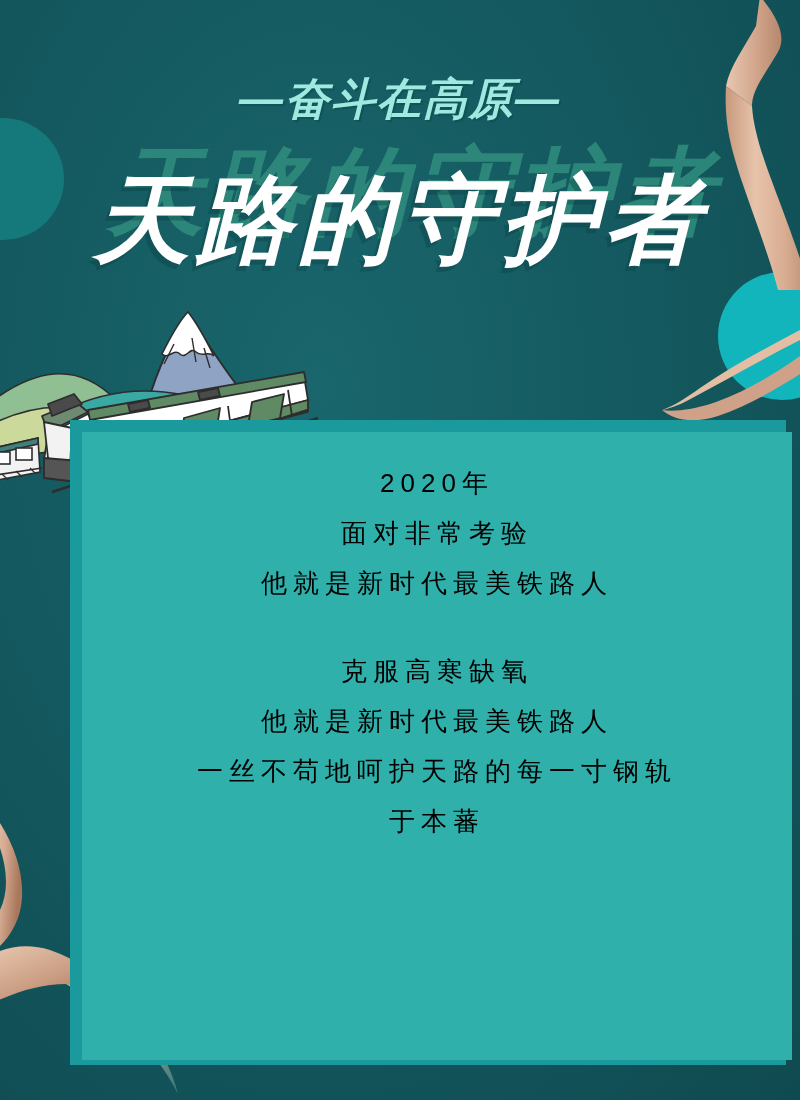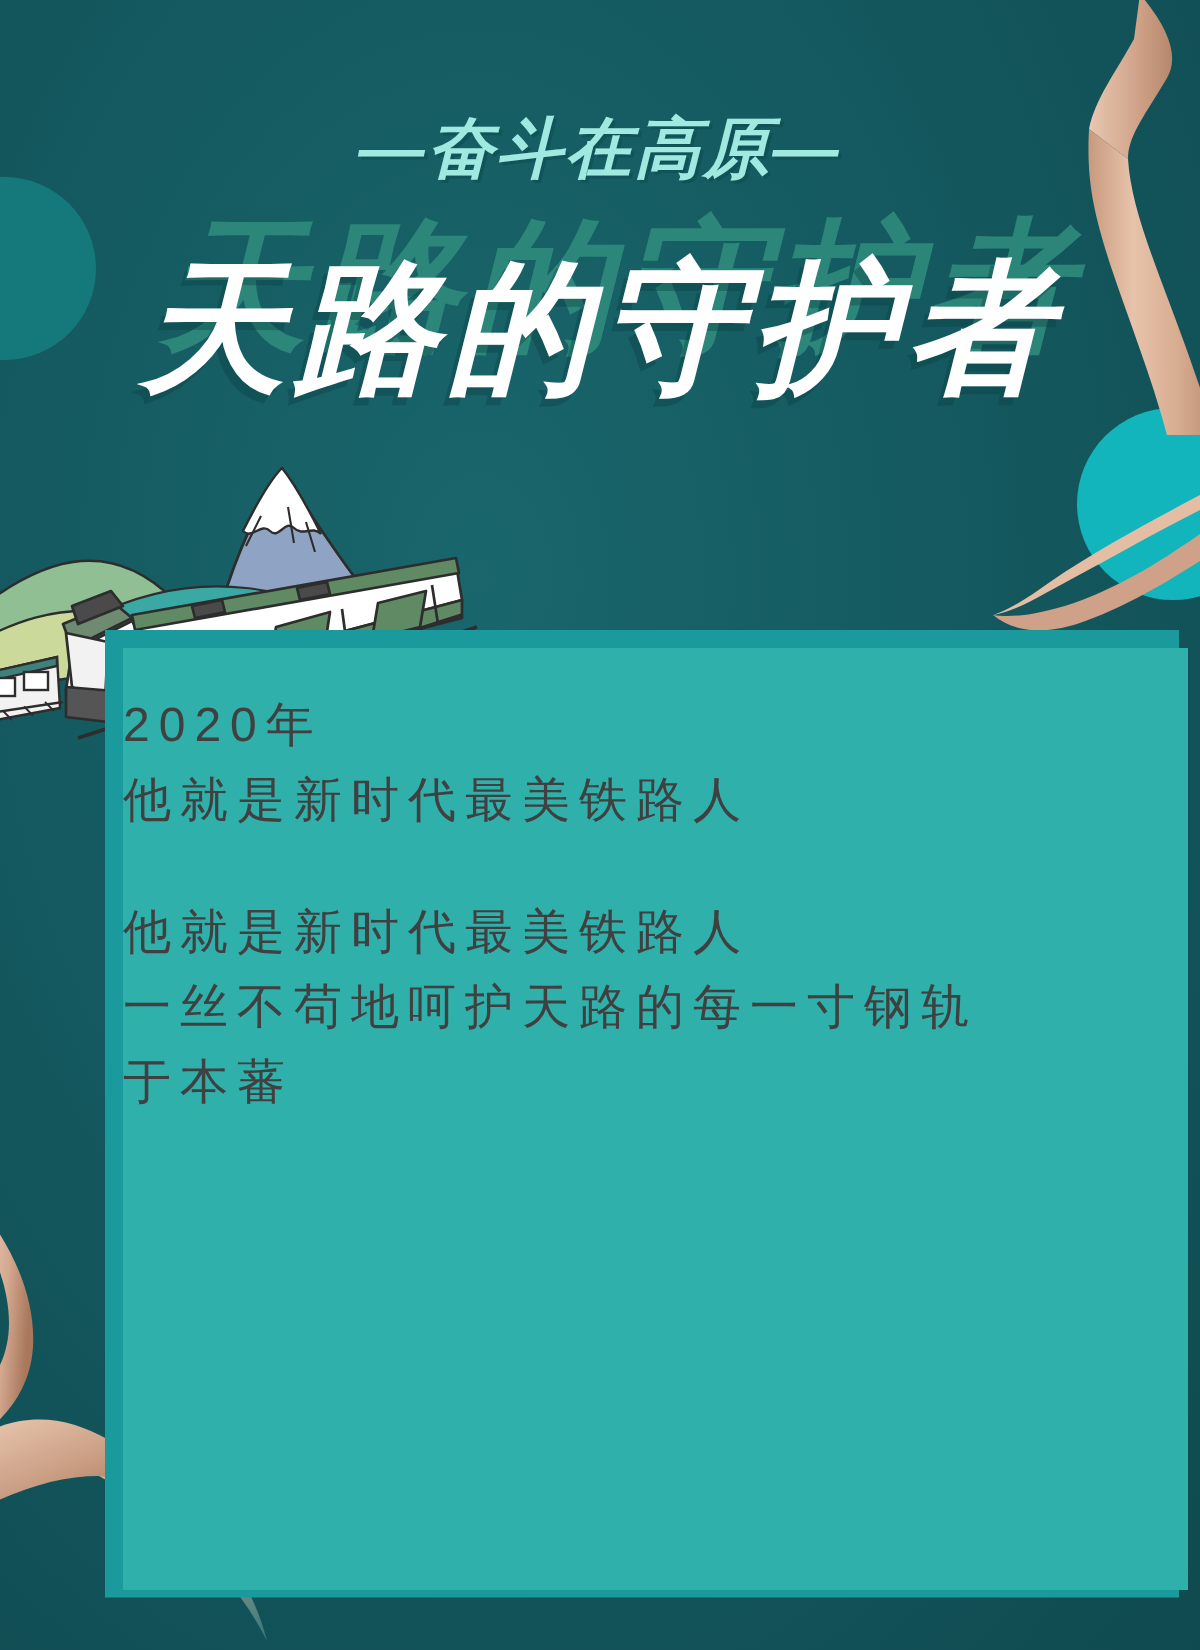--- a/index.html
+++ b/index.html
@@ -137,22 +137,23 @@
     height: 628px;
     background: #2fb0ab;
     padding: 18px 0 0 0;
     box-sizing: border-box;
   }
   .panel-lines {
     position: absolute;
     left: 0;
     right: 0;
     top: 26px;
-    color: #404040;
-    font-size: 32px;
+    text-align: center;
+    color: #000000;
+    font-size: 26px;
     line-height: 50px;
     letter-spacing: 6px;
     font-weight: 400;
   }
   .panel-lines .ln { display: block; white-space: nowrap; }
   .panel-lines .gap { display: block; height: 38px; }
 </style>
 </head>
 <body>
 
@@ -260,21 +261,23 @@
 
     <g stroke="#2d2d2d" stroke-width="1.2">
       <path d="M0 184 L6 190 M14 182 L20 188 M28 179 L34 185 M42 176 L48 182"></path>
     </g>
   </svg>
 
   <div class="panel-frame"></div>
   <div class="panel">
     <div class="panel-lines">
       <span class="ln">2020年</span>
+      <span class="ln">面对非常考验</span>
       <span class="ln">他就是新时代最美铁路人</span>
       <span class="gap"></span>
+      <span class="ln">克服高寒缺氧</span>
       <span class="ln">他就是新时代最美铁路人</span>
       <span class="ln">一丝不苟地呵护天路的每一寸钢轨</span>
       <span class="ln">于本蕃</span>
     </div>
   </div>
 
 </div>
 
 </body></html>

